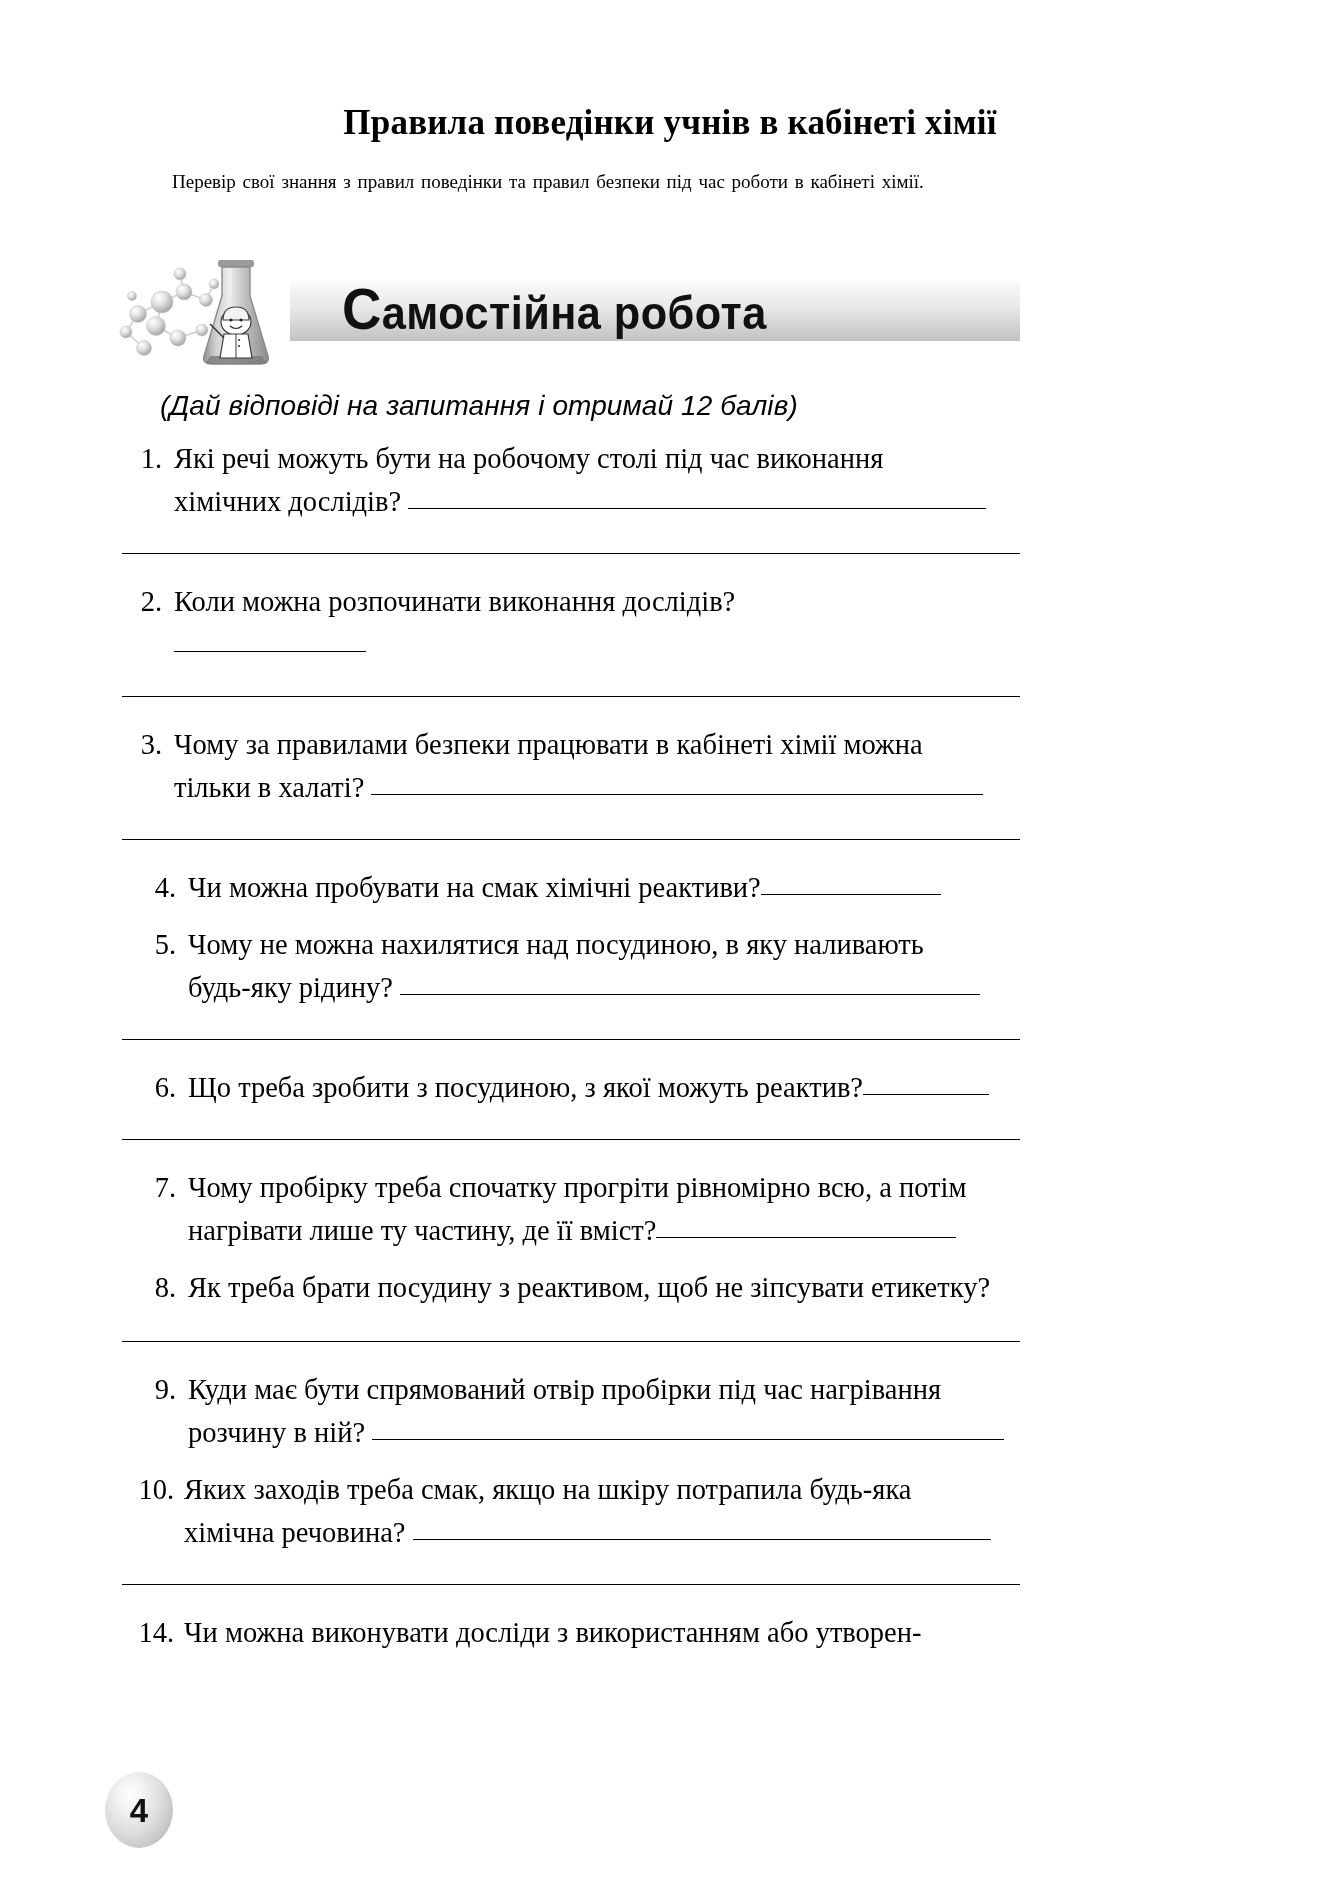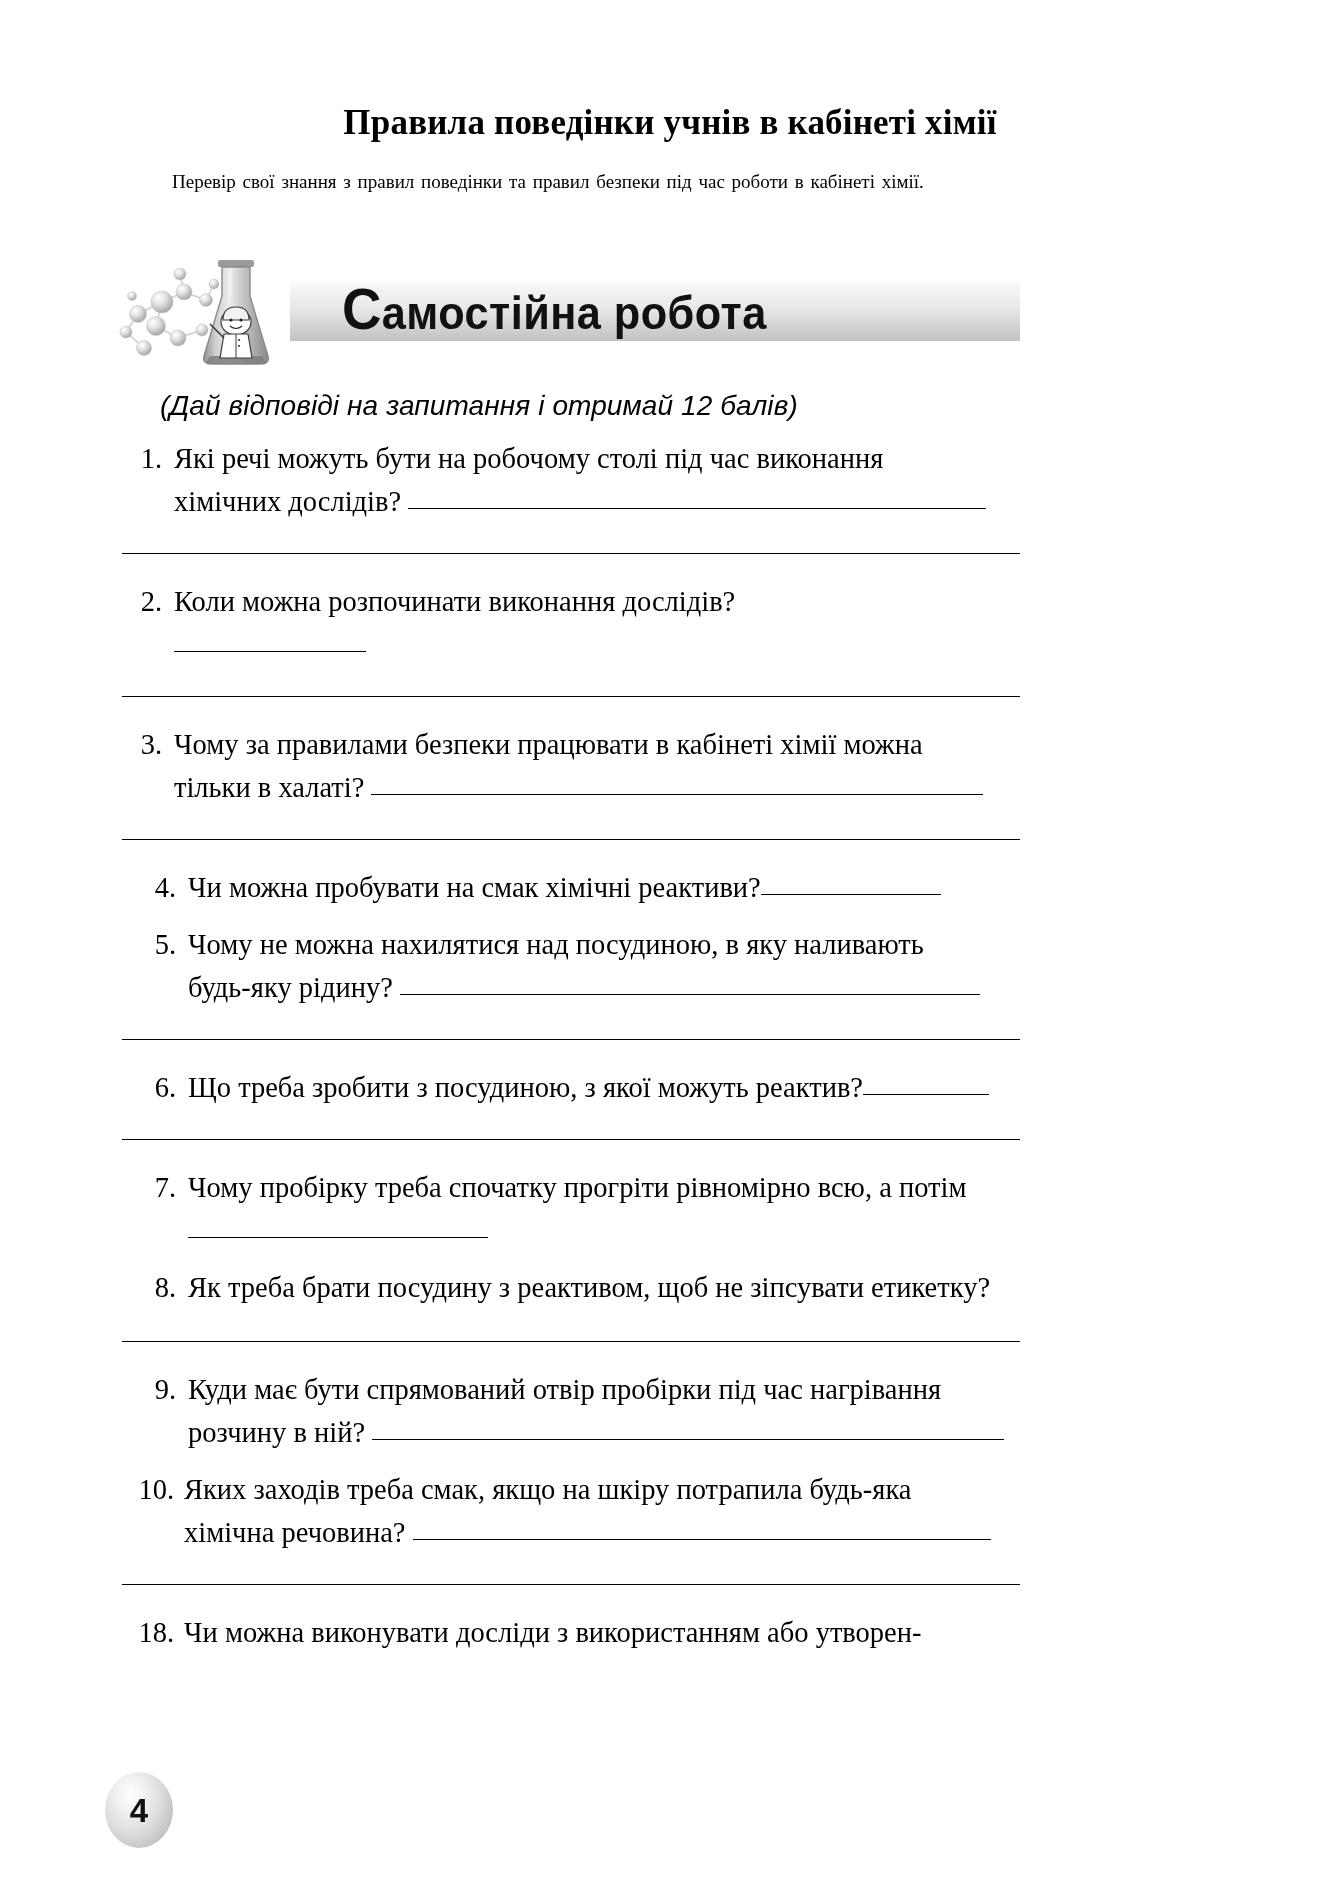--- a/index.html
+++ b/index.html
@@ -356,21 +356,21 @@
     <div class="qblock">
       <div class="q w1" style="padding-left:14px;">
         <div class="num">7.</div>
         <div class="body">
           <span>Чому пробірку треба спочатку прогріти рівномірно всю, а потім</span>
         </div>
       </div>
       <div class="q w1" style="padding-left:14px;">
         <div class="num"></div>
         <div class="body">
-          <span class="ln" style="width:300px"></span>
+          <span>нагрівати лише ту частину, де її вміст?</span><span class="ln" style="width:300px"></span>
         </div>
       </div>
       <div style="height:14px"></div>
     </div>
 
     <div class="qblock">
       <div class="q w1" style="padding-left:14px;">
         <div class="num">8.</div>
         <div class="body">
           <span>Як треба брати посудину з реактивом, щоб не зіпсувати етикетку?</span>
@@ -412,21 +412,21 @@
           <span class="ln" style="width:578px"></span>
         </div>
       </div>
       <div style="height:30px"></div>
       <div class="rule"></div>
       <div style="height:26px"></div>
     </div>
 
     <div class="qblock">
       <div class="q w2">
-        <div class="num">18.</div>
+        <div class="num">14.</div>
         <div class="body">
           <span>Чи можна виконувати досліди з використанням або утворен-</span>
         </div>
       </div>
     </div>
 
   </div>
 
   <div class="page-badge">
     <span>4</span>

